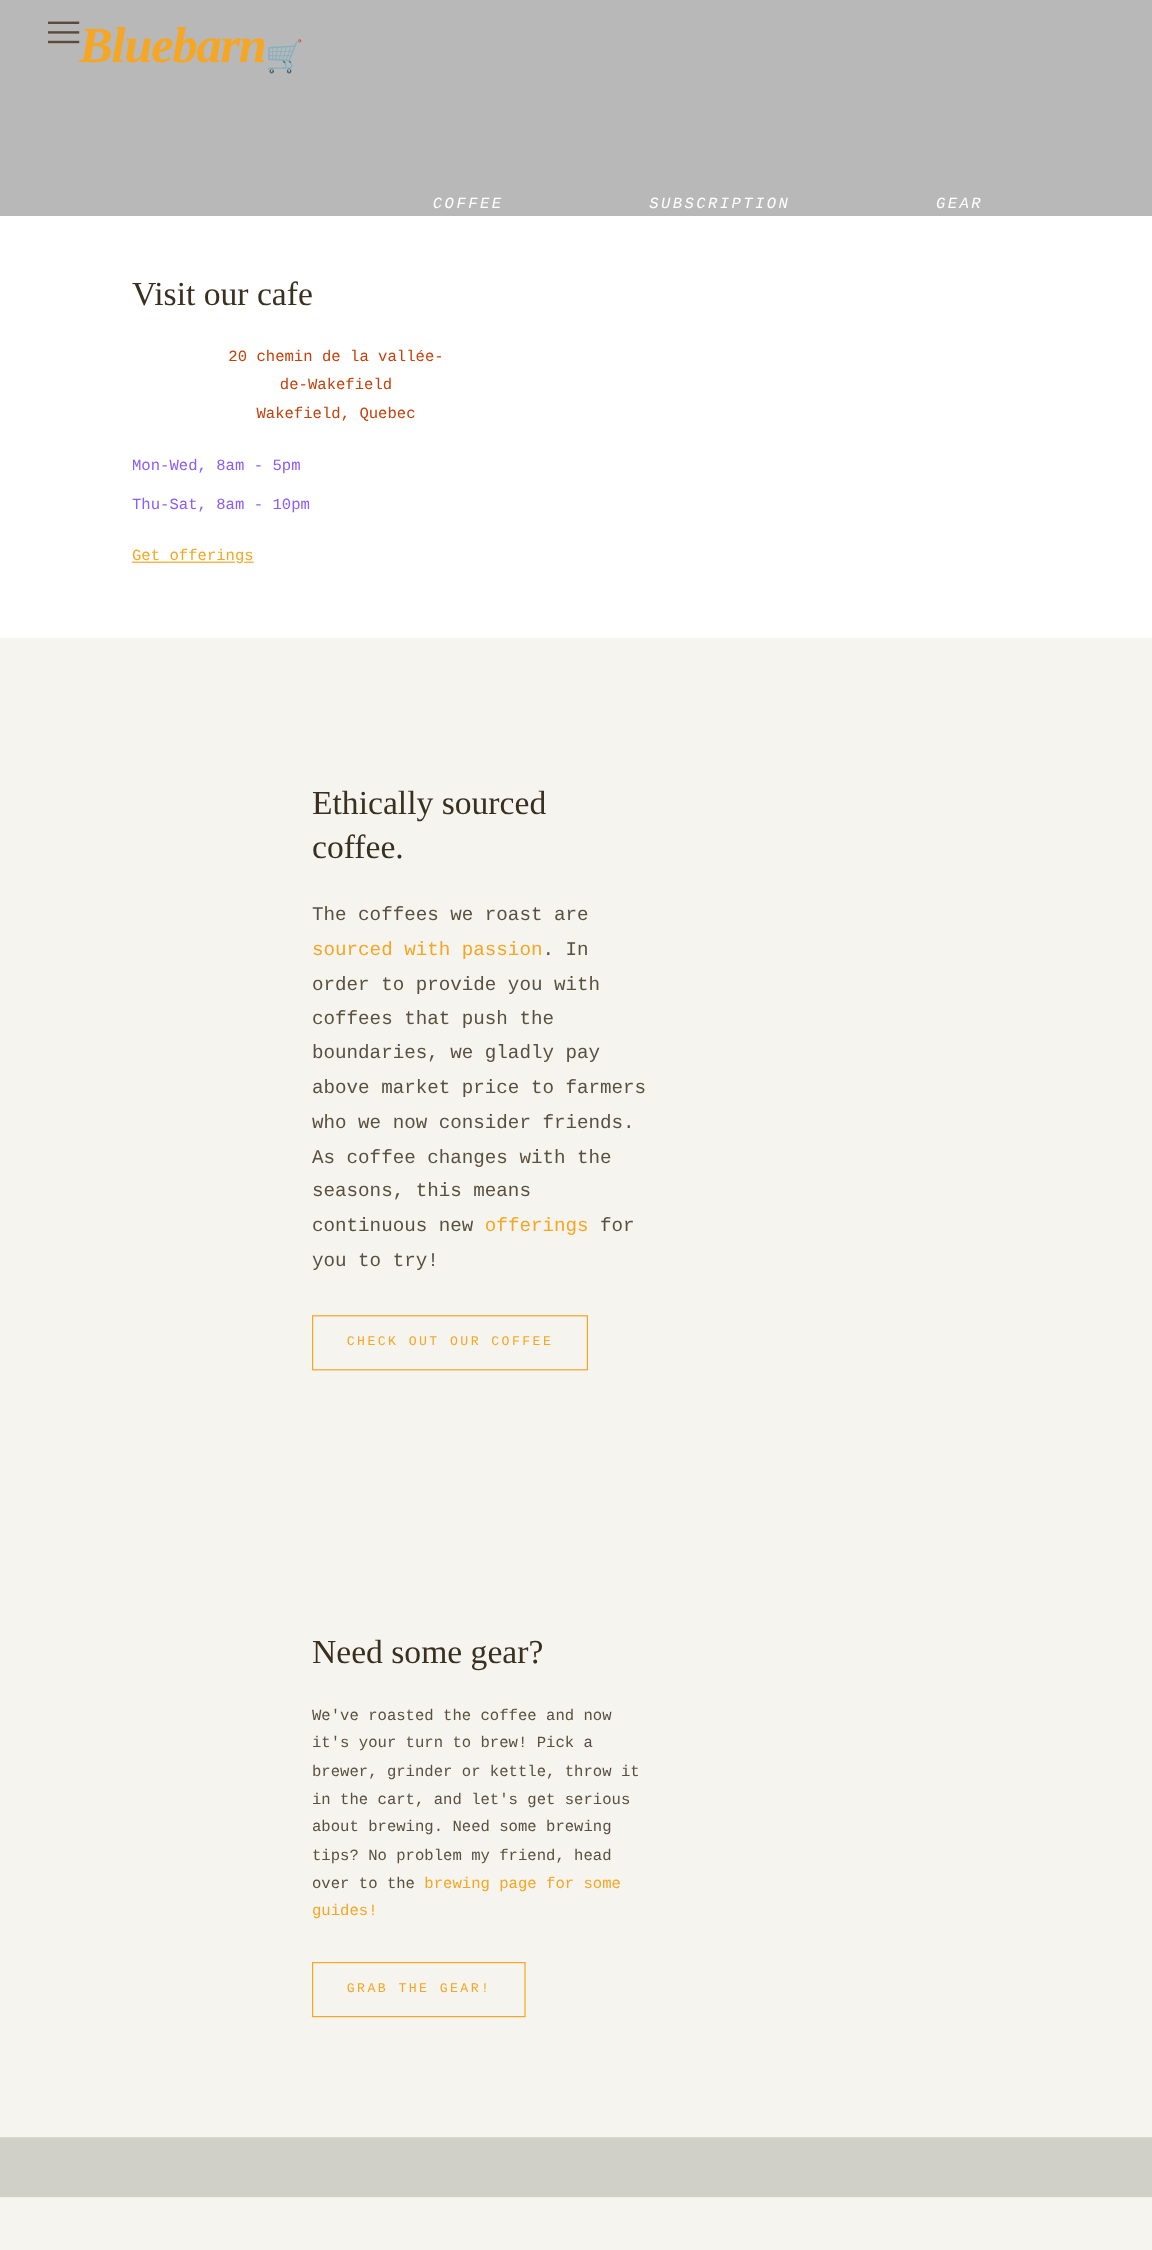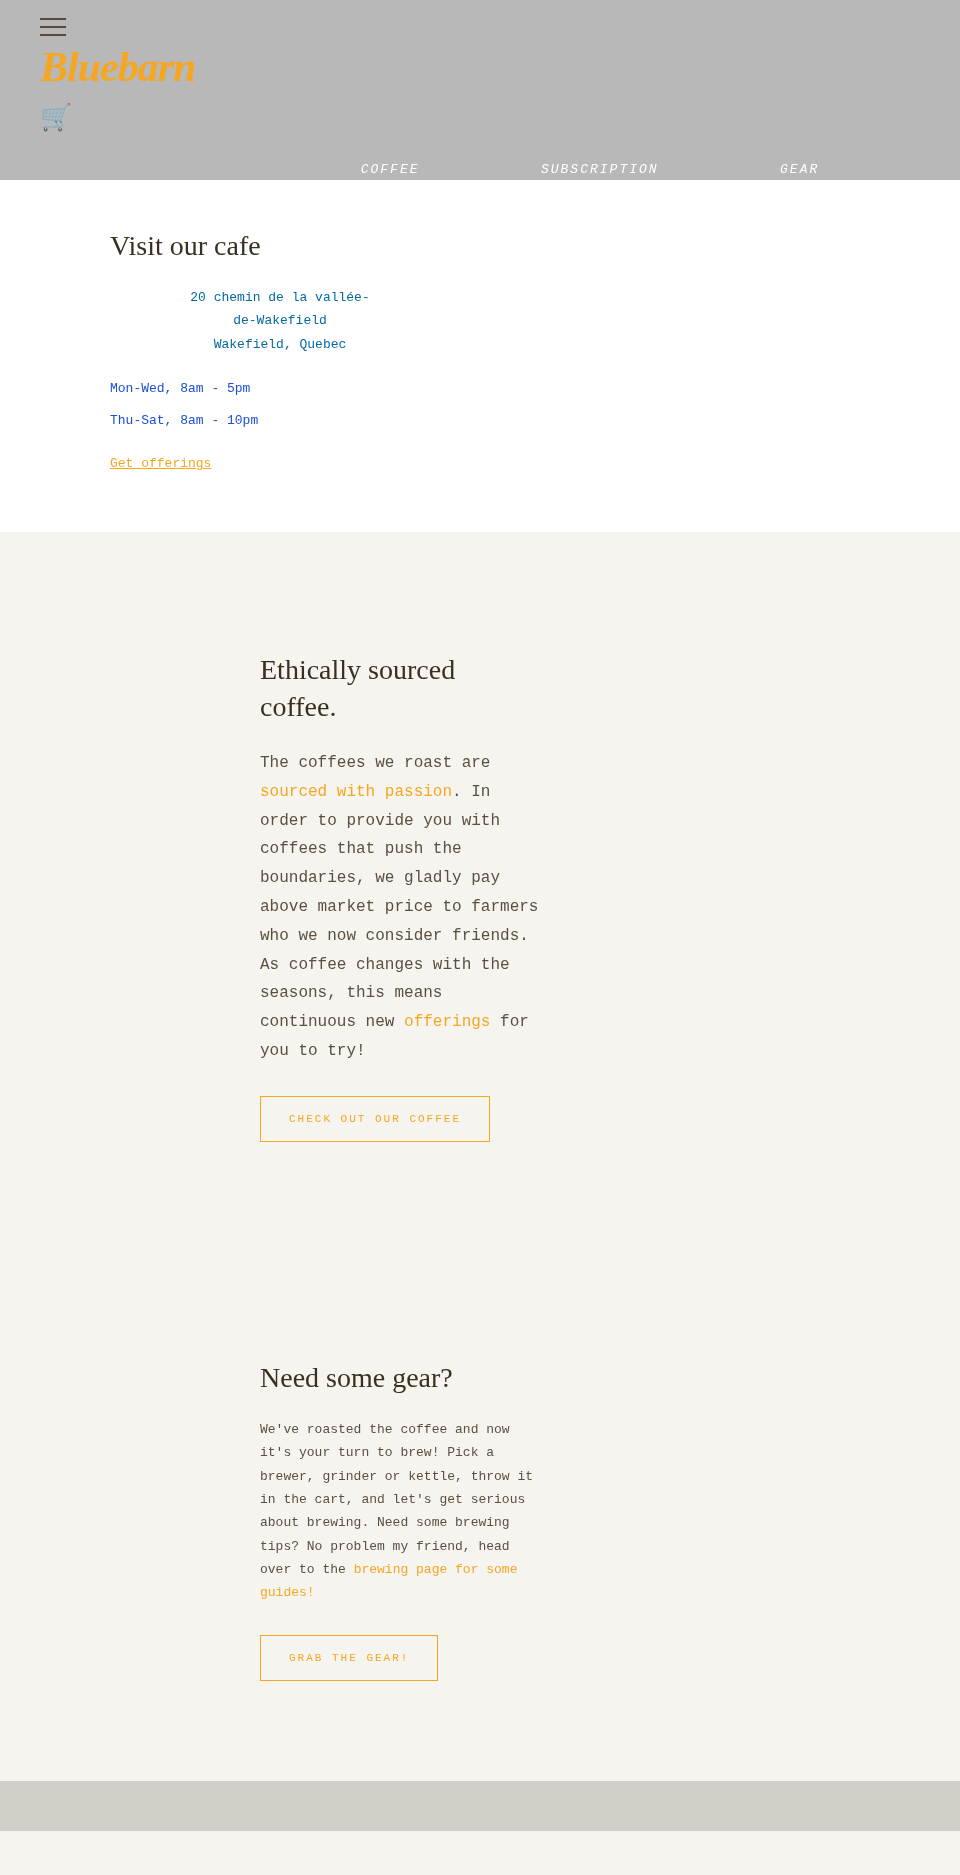--- a/index.html
+++ b/index.html
@@ -22,21 +22,21 @@
       width: 100%;
       height: 180px;
       position: relative;
       display: flex;
       align-items: stretch;
     }
 
     .header-left {
       width: 300px;
       display: flex;
-      flex-direction: column;
+      flex-direction: row;
       align-items: flex-start;
       padding: 18px 0 0 40px;
       flex-shrink: 0;
     }
 
     .hamburger-icon {
       width: 26px;
       height: 18px;
       display: flex;
       flex-direction: column;
@@ -105,29 +105,29 @@
     .cafe-title {
       font-family: 'Georgia', serif;
       font-size: 28px;
       color: #3a3020;
       font-weight: normal;
       margin-bottom: 24px;
     }
 
     .cafe-address {
       font-size: 13px;
-      color: #0369a1;
+      color: #c2410c;
       line-height: 1.8;
       margin-bottom: 20px;
       text-align: center;
     }
 
     .cafe-hours {
       font-size: 13px;
-      color: #1d4ed8;
+      color: #8b5cf6;
       line-height: 2;
       margin-bottom: 6px;
     }
 
     .cafe-directions {
       display: inline-block;
       margin-top: 16px;
       font-size: 13px;
       color: #f5a623;
       text-decoration: underline;

